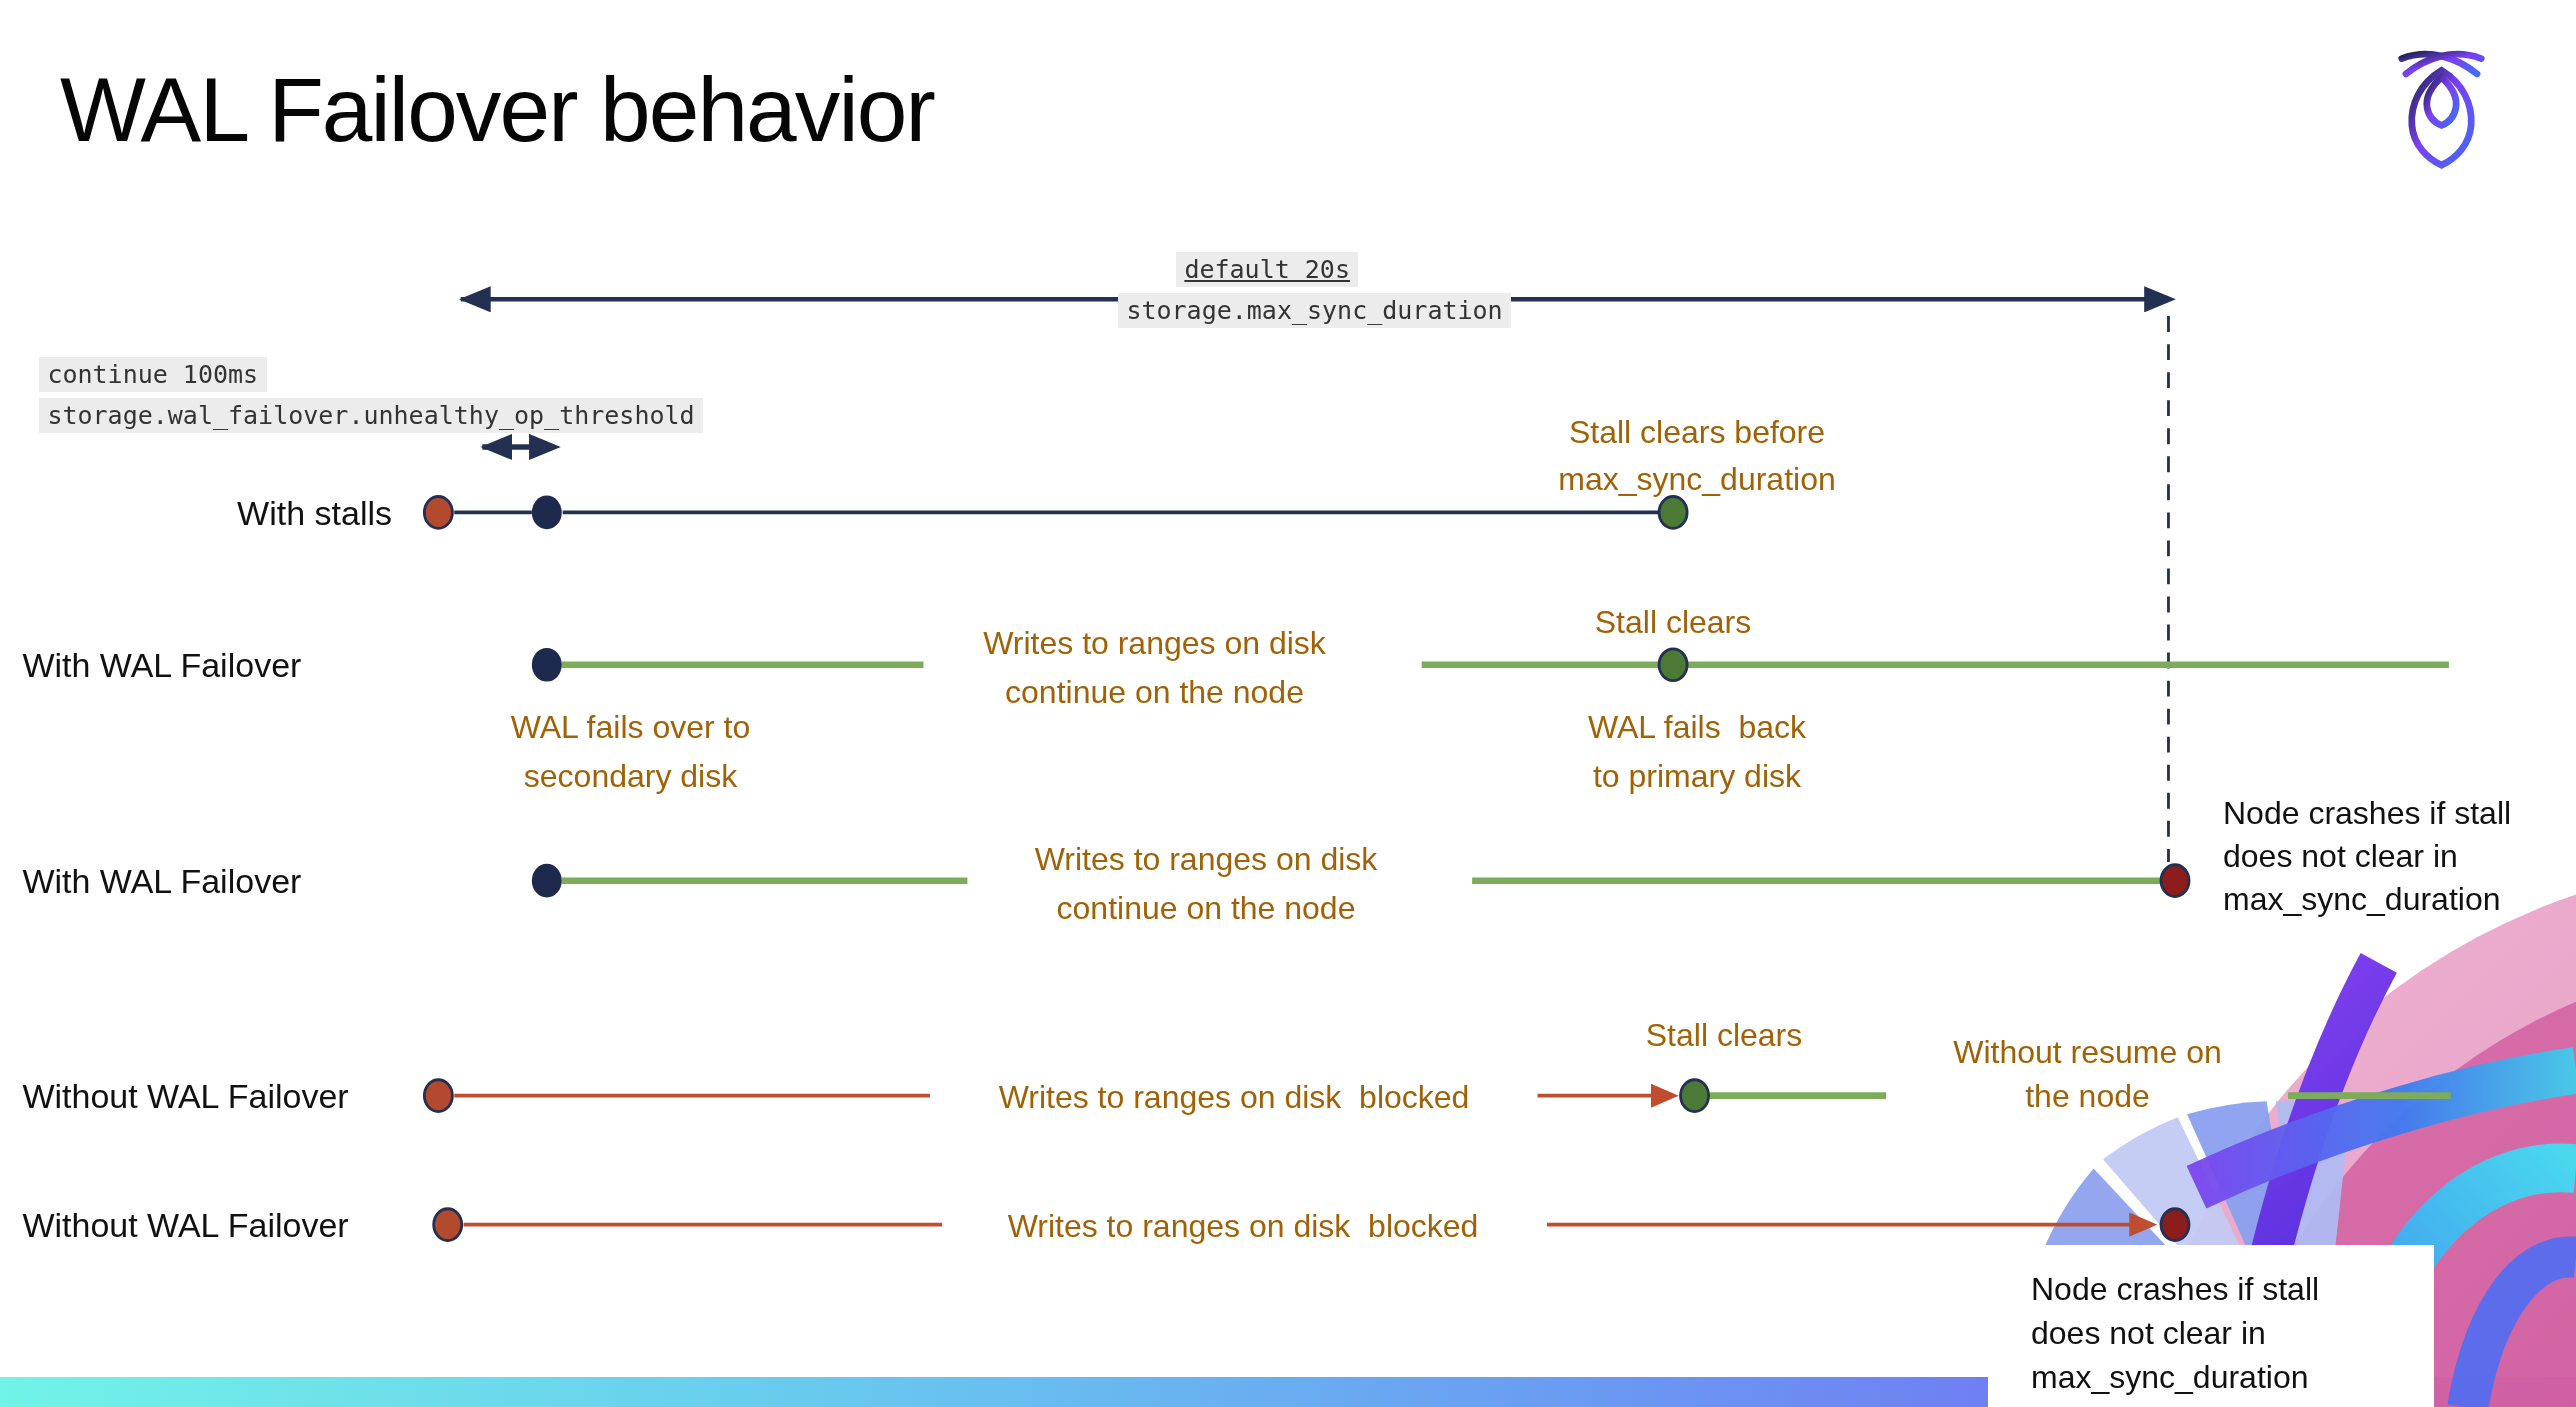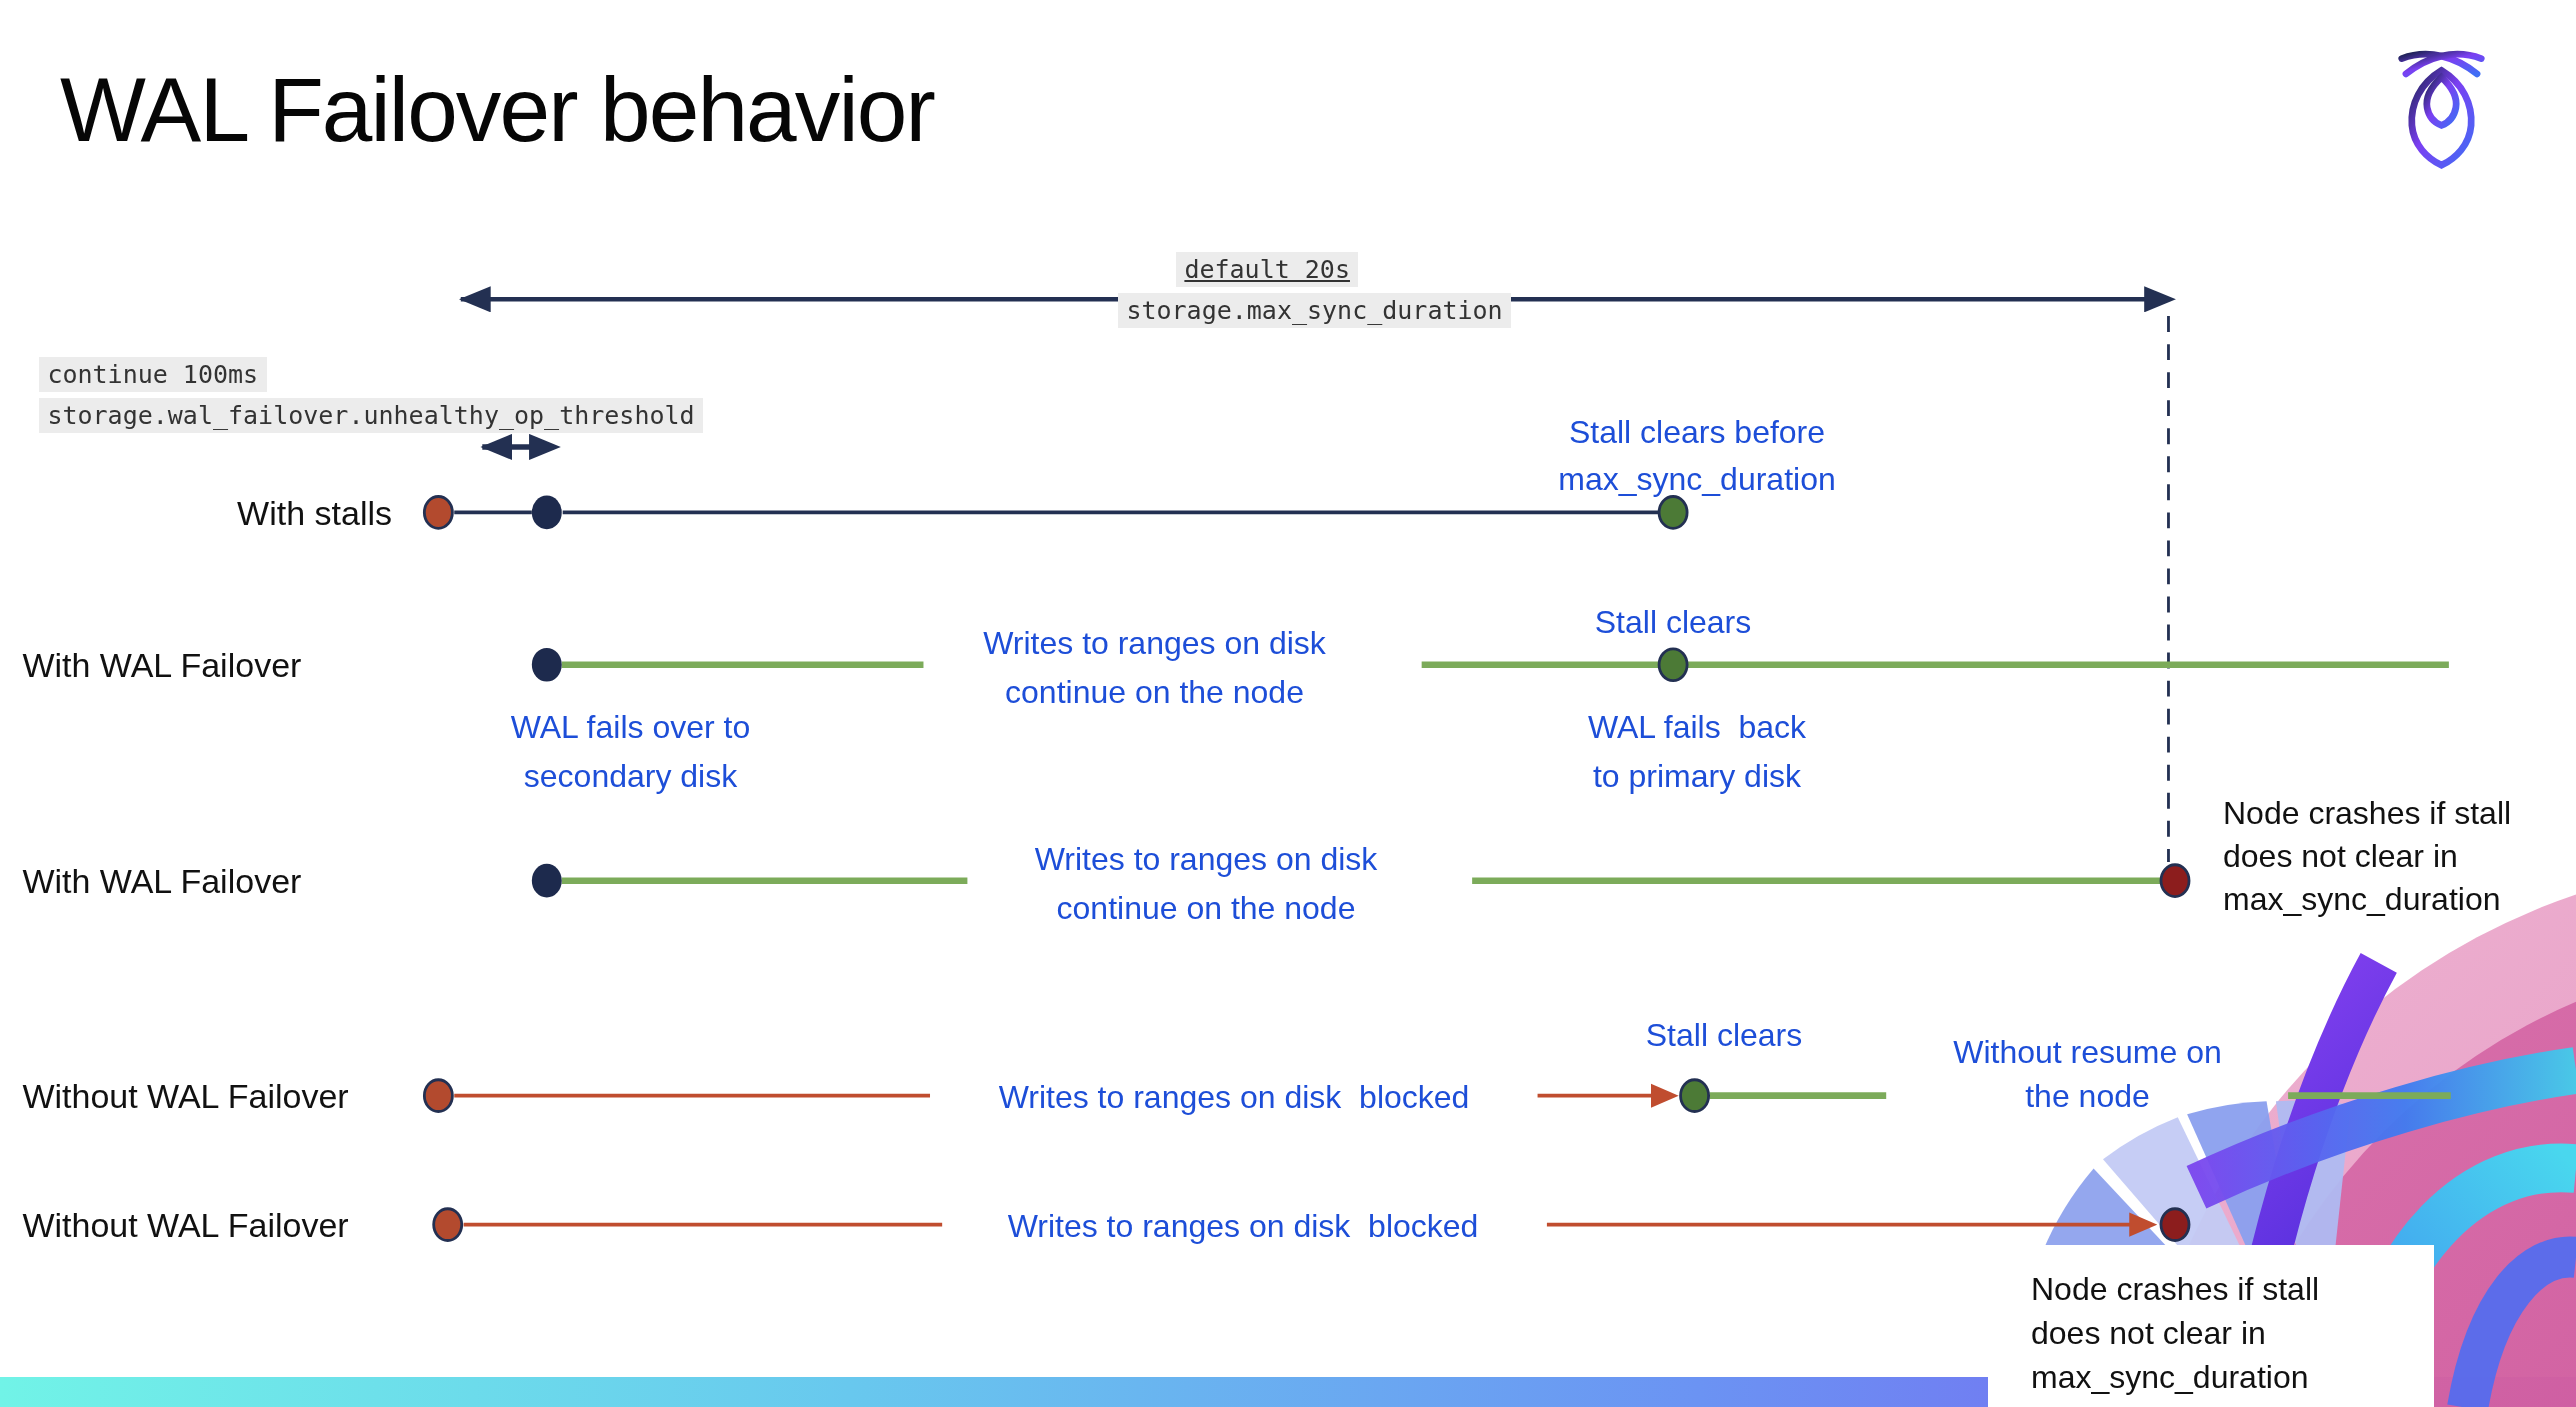--- a/index.html
+++ b/index.html
@@ -2,21 +2,21 @@
 <html style="font-size:15px"><head>
 <meta charset="utf-8">
 <style>
   html,body{margin:0;padding:0;background:#ffffff;}
   .canvas{position:relative;width:2576px;height:1408px;background:#ffffff;overflow:hidden;
           font-family:"Liberation Sans",sans-serif;color:#141414;}
   .abs{position:absolute;}
   .page-title{left:60px;top:26px;font-size:91px;font-weight:400;letter-spacing:-1.9px;color:#060606;margin-top:32px;}
   .mono{font-family:"DejaVu Sans Mono",monospace;font-size:25px;color:#333333;
         background:#ececec;padding:2.8px 8.4px;white-space:pre;width:max-content;}
-  .note{font-size:32px;line-height:49px;color:#1d4ed8;white-space:pre-wrap;text-align:center;}
+  .note{font-size:32px;line-height:49px;color:#a16207;white-space:pre-wrap;text-align:center;}
   .row-label{font-size:34px;color:#111111;white-space:nowrap;}
   .crash-note{font-size:32px;line-height:43px;color:#111111;white-space:pre-wrap;text-align:left;}
   .white-box{left:1988px;top:1245px;width:446px;height:163px;background:#ffffff;z-index:30;}
   .white-box .crash-note{position:absolute;left:43px;top:22.4px;line-height:44px;}
   .bottom-bar{left:0;top:1377px;width:2576px;height:31px;z-index:1;
      background:linear-gradient(90deg,#71f3e7 0%,#68c8ee 33%,#6b93f3 66%,#7a57f0 100%);}
   svg{display:block;}
   .art-svg{left:1916px;top:888px;z-index:2;}
   .diagram-svg{left:0;top:0;z-index:10;}
   .txt{z-index:20;}

